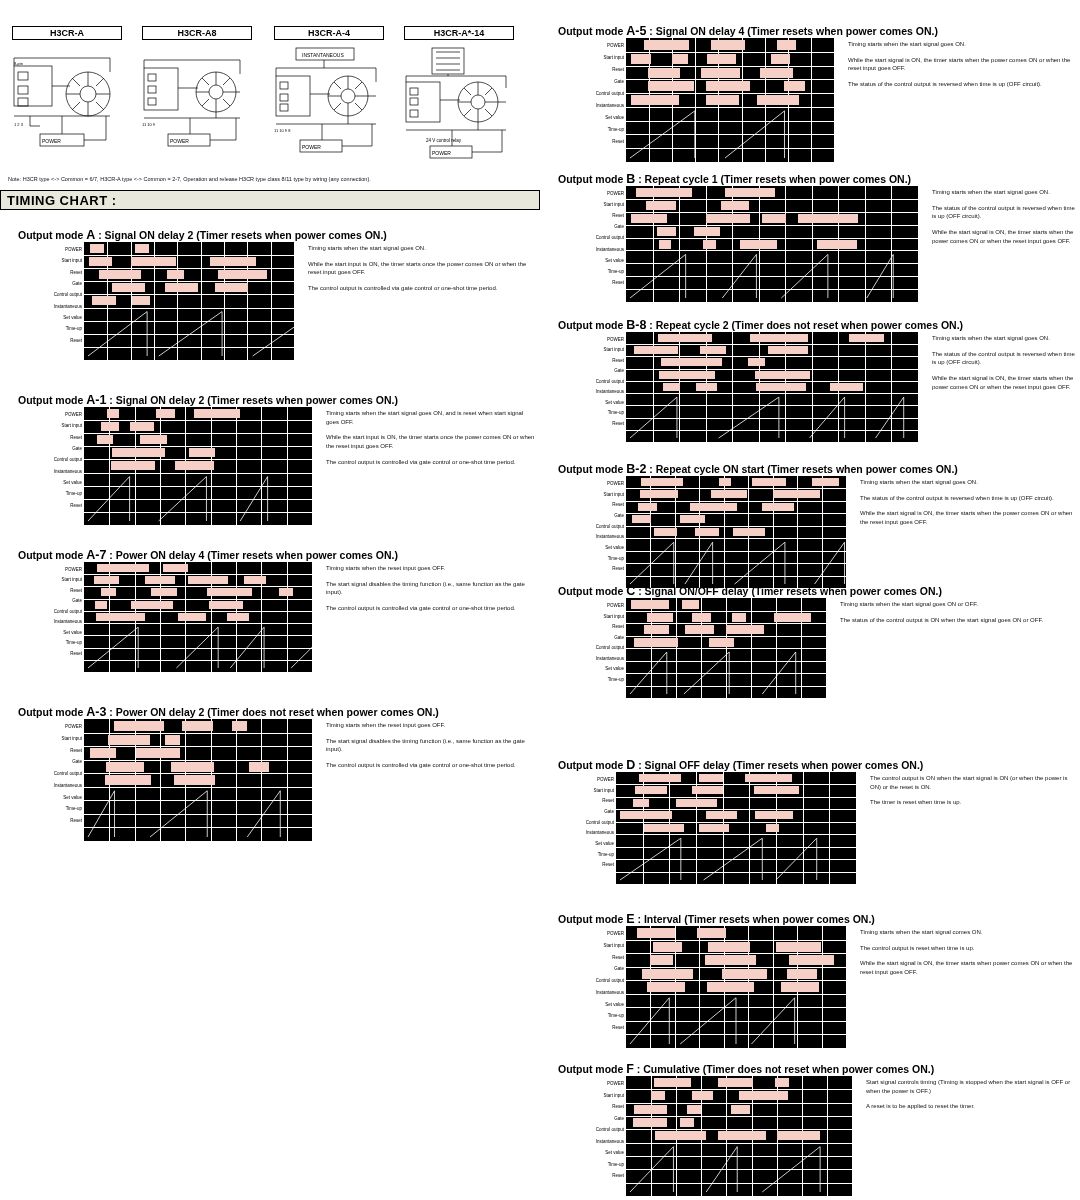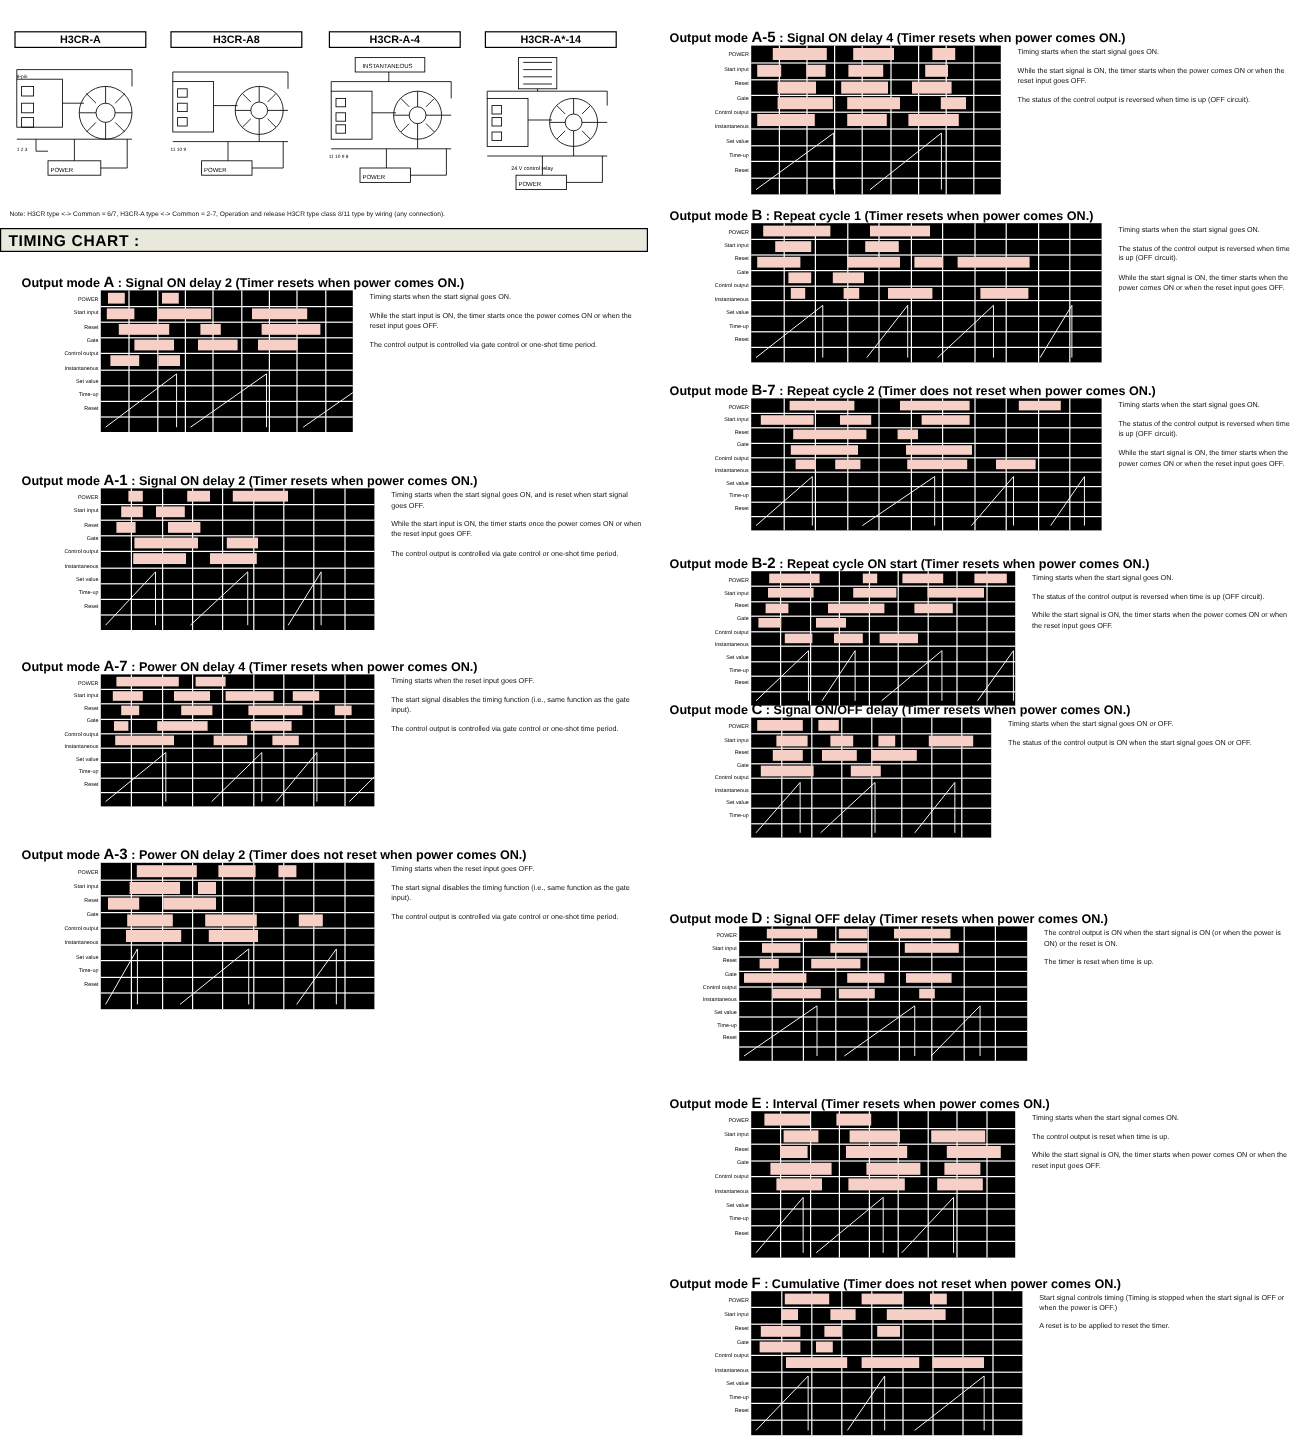--- a/index.html
+++ b/index.html
@@ -497,21 +497,21 @@
         <div style="top: 83.7778px;">Time-up</div>
         <div style="top: 94.8889px;">Reset</div>
       </div>
       <div class="notes" style="left: 374px; top: 16px; width: 144px;">
         <p>Timing starts when the start signal goes ON.</p>
         <p>The status of the control output is reversed when time is up (OFF circuit).</p>
         <p>While the start signal is ON, the timer starts when the power comes ON or when the reset input goes OFF.</p>
       </div>
     </div>
     <div class="block" style="left: 558px; top: 318px; width: 522px;">
-      <div class="title"><span>Output mode </span><span class="big">B-7</span><span> : Repeat cycle 2 (Timer does not reset when power comes ON.)</span></div>
+      <div class="title"><span>Output mode </span><span class="big">B-8</span><span> : Repeat cycle 2 (Timer does not reset when power comes ON.)</span></div>
       <div class="chart" style="left: 68px; top: 14px; width: 292px; height: 110px;">
         <div class="gl" style="left: 27px; top: 0px; width: 1px; height: 110px;"></div>
         <div class="gl" style="left: 53px; top: 0px; width: 1px; height: 110px;"></div>
         <div class="gl" style="left: 80px; top: 0px; width: 1px; height: 110px;"></div>
         <div class="gl" style="left: 106px; top: 0px; width: 1px; height: 110px;"></div>
         <div class="gl" style="left: 133px; top: 0px; width: 1px; height: 110px;"></div>
         <div class="gl" style="left: 159px; top: 0px; width: 1px; height: 110px;"></div>
         <div class="gl" style="left: 186px; top: 0px; width: 1px; height: 110px;"></div>
         <div class="gl" style="left: 212px; top: 0px; width: 1px; height: 110px;"></div>
         <div class="gl" style="left: 239px; top: 0px; width: 1px; height: 110px;"></div>

